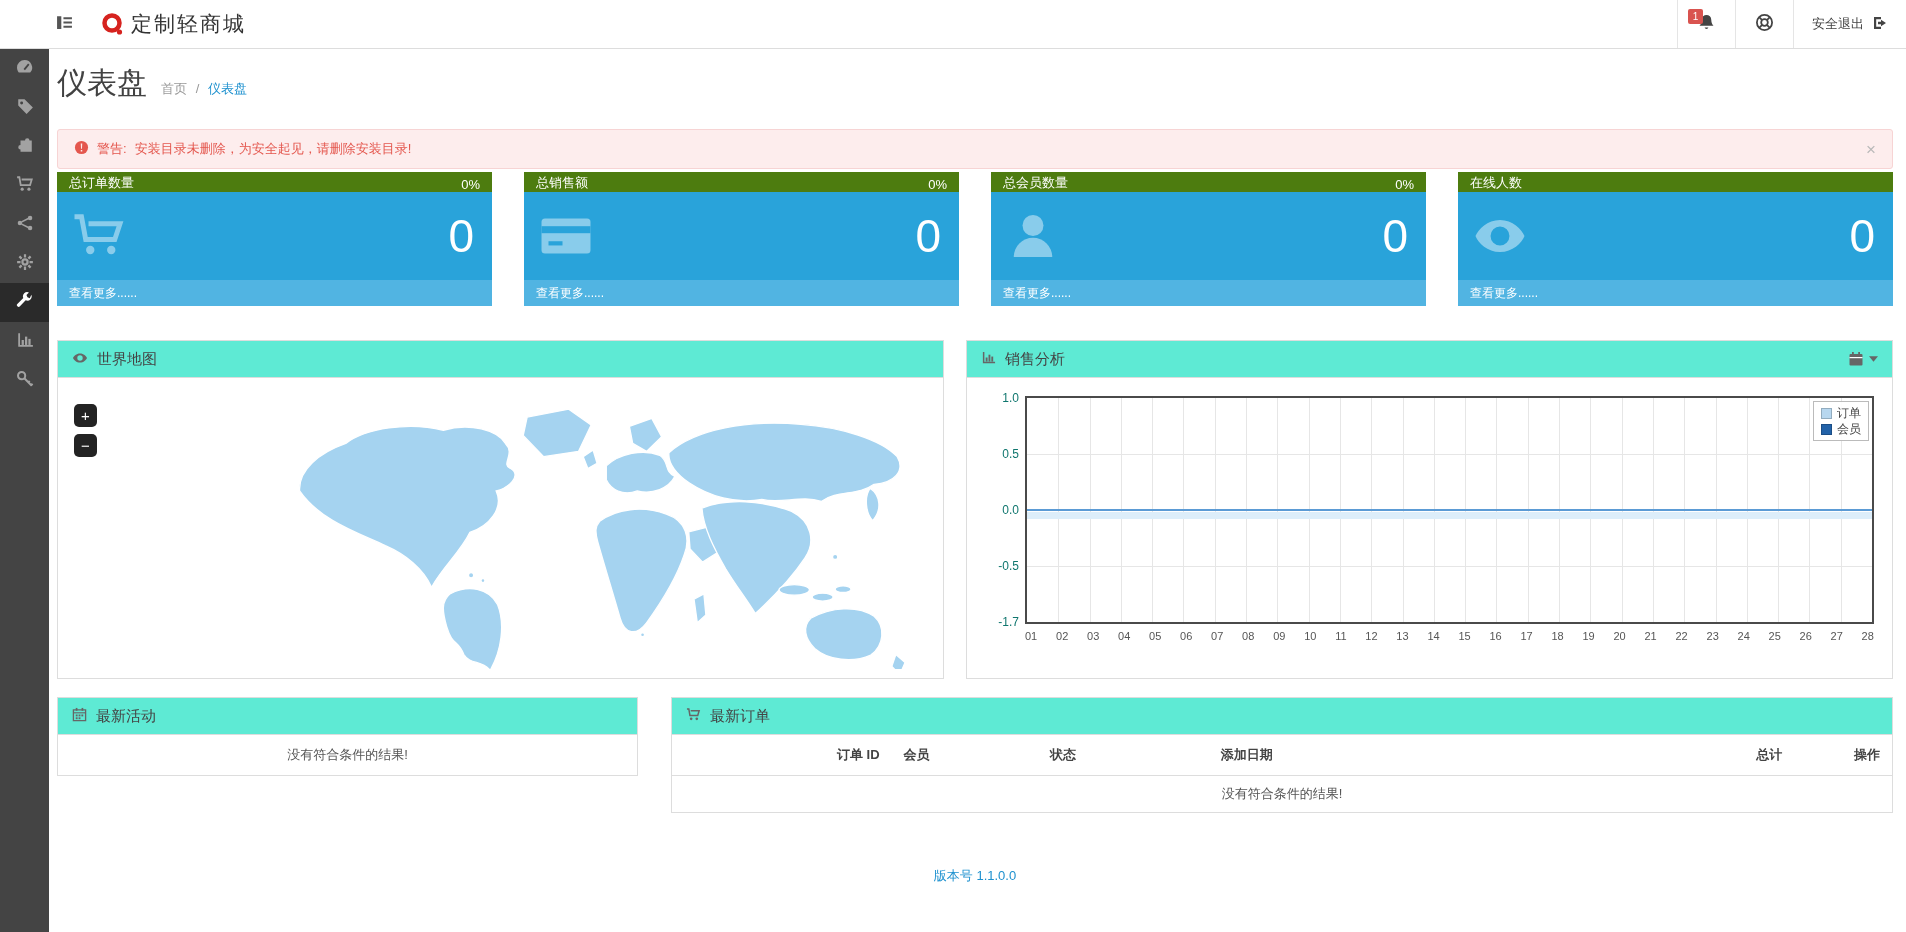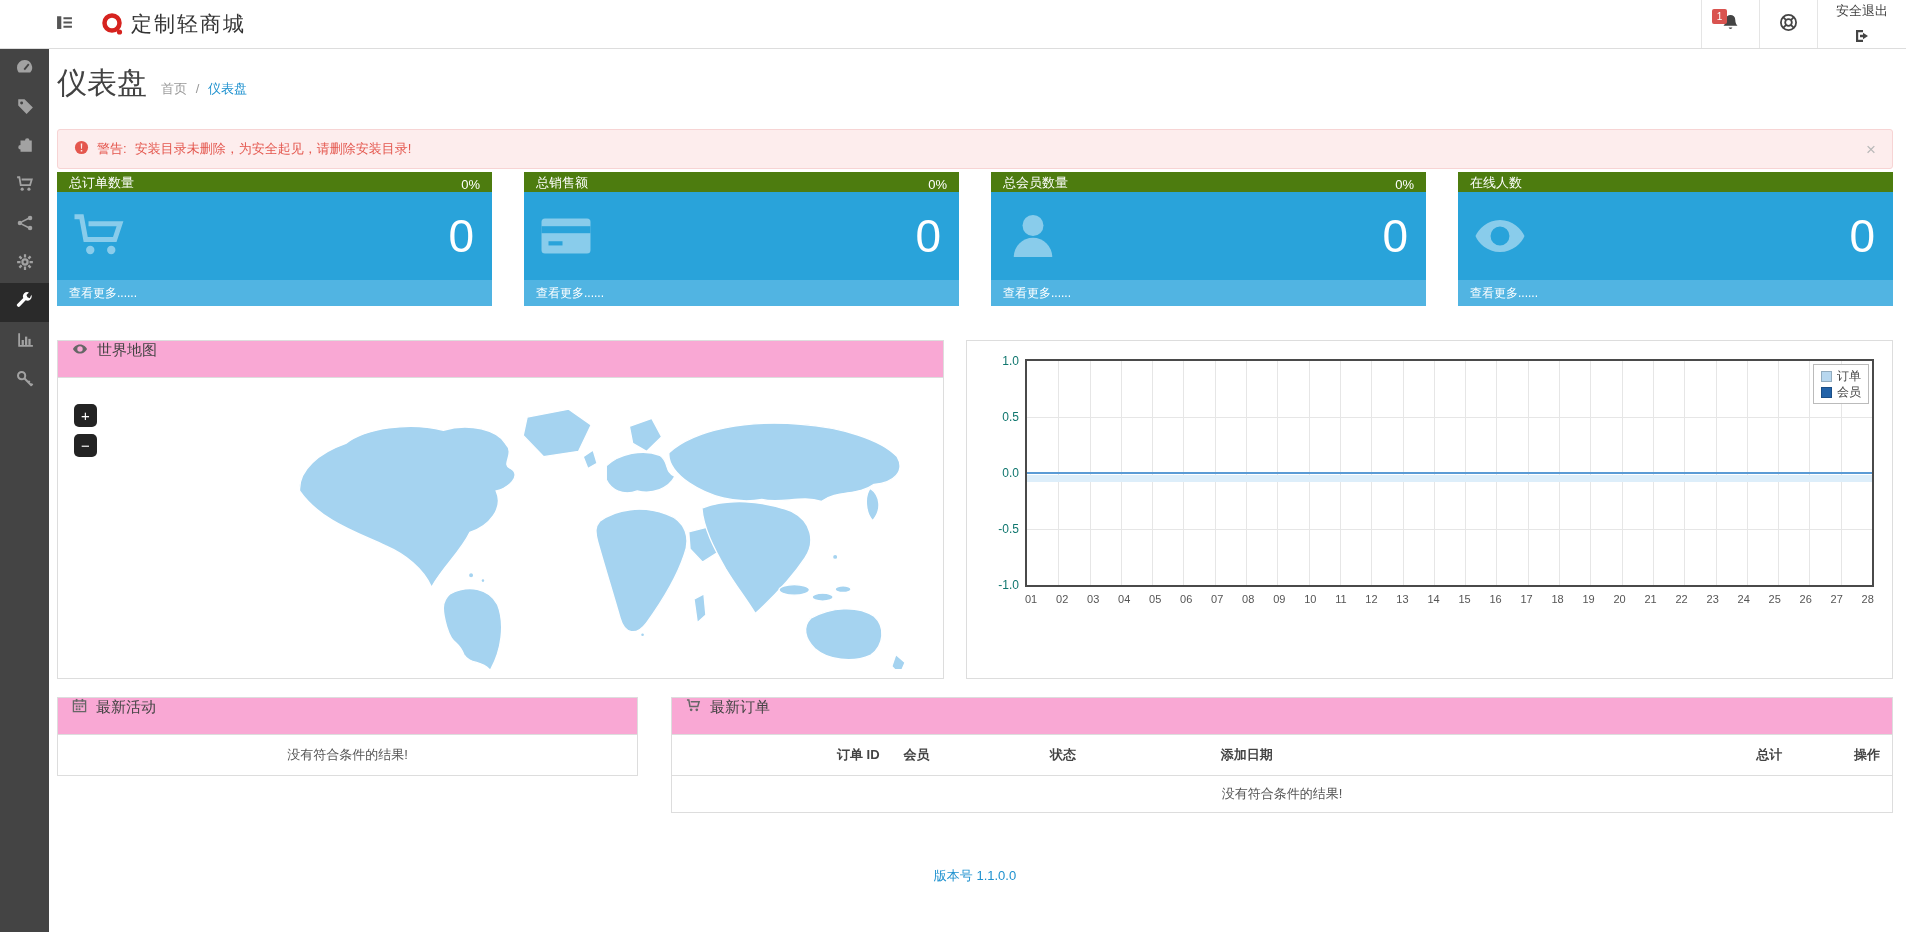--- a/index.html
+++ b/index.html
@@ -9,21 +9,21 @@
   
   .topbar { position:fixed; top:0; left:0; right:0; height:49px; background:#fff;
     border-bottom:1px solid #ddd; display:flex; align-items:stretch; z-index:20;padding-left:40px; }
   .menu-toggle { width:49px; display:flex; align-items:center; justify-content:center;
     color:#555; cursor:pointer; }
   .brand { display:flex; align-items:center; gap:6px; padding-left:12px; font-size:21px;
     color:#333; letter-spacing:2px; cursor:pointer; }
   .topbar-right { margin-left:auto; display:flex; align-items:stretch; }
   .top-cell { width:58px; display:flex; align-items:center; justify-content:center;
     border-left:1px solid #e5e5e5; color:#444; cursor:pointer; position:relative; }
-  .top-cell.logout { width:auto; padding:0 18px; gap:8px; font-size:13px;flex-direction:column; }
+  .top-cell.logout { width:auto; padding:0 18px; gap:8px; font-size:13px; }
   .badge { position:absolute; top:9px; left:10px; min-width:15px; height:15px; background:#d9534f;
     color:#fff; font-size:10px; line-height:15px; text-align:center; border-radius:2px; padding:0 2px; }
 
   
   .sidebar { position:fixed; top:49px; left:0; bottom:0; width:49px; background:#444; z-index:10; }
   .sb-item { height:39px; display:flex; align-items:center; justify-content:center;
     color:#a2a2a2; cursor:pointer; }
   .sb-item.active { background:#2a2a2a; color:#fff; }
 
   
@@ -48,22 +48,22 @@
   .tile-bd { height:88px; background:#29a3da; display:flex; align-items:center; }
   .tile-bd svg { width:56px; height:56px; margin-left:14px; color:rgba(255,255,255,.45); }
   .tile-val { margin-left:auto; margin-right:18px; font-size:46px; font-weight:300; line-height:1; }
   .tile-ft { height:26px; line-height:26px; background:#51b4e2; padding-left:12px;
     font-size:12px; cursor:pointer; }
 
   
   .row2 { display:grid; grid-template-columns:887px 1fr; gap:22px; margin-top:22px; }
   .row3 { display:grid; grid-template-columns:581px 1fr; gap:33px; margin-top:18px; align-items:start; }
   .panel { border:1px solid #ddd; background:#fff; }
-  .panel-hd { height:37px; display:flex; gap:9px; padding:0 14px;
-    background:#f9a8d4; border-bottom:1px solid #ddd; font-size:15px; color:#444; }
+  .panel-hd { height:37px; display:flex; align-items:center; gap:9px; padding:0 14px;
+    background:#5eead4; border-bottom:1px solid #ddd; font-size:15px; color:#444; }
   .panel-hd svg { color:#666; }
   .panel-hd .hd-right { margin-left:auto; display:flex; align-items:center; gap:5px;
     color:#1e91cf; cursor:pointer; }
 
   
   .map-body { position:relative; height:300px; }
   .map-zoom { position:absolute; left:16px; width:23px; height:23px; background:#232323;
     color:#fff; border:none; border-radius:5px; font-size:15px; line-height:21px; text-align:center;
     cursor:pointer; z-index:3; }
   .map-zoom.zin { top:26px; } .map-zoom.zout { top:56px; }
@@ -333,28 +333,50 @@
           <path d="M944,398 L958,410 L950,429 L938,416 Z"></path>
           <circle cx="300" cy="278" r="4"></circle>
             <circle cx="318" cy="286" r="3"></circle>
           <circle cx="560" cy="368" r="3"></circle>
             <circle cx="852" cy="250" r="4"></circle>
         </svg>
       </div>
     </div>
 
     <div class="panel">
+      <div class="panel-hd">
+        <span>
+          <svg width="15" height="15" viewBox="0 0 16 16" fill="currentColor">
+              <path d="M2 2v12h13v-1.6H3.6V2z"></path>
+              <rect x="5" y="8" width="2" height="4.4"></rect>
+              <rect x="8" y="5" width="2" height="7.4"></rect>
+              <rect x="11" y="7" width="2" height="5.4"></rect>
+            </svg>
+        </span>
+        <span>销售分析</span>
+        <span class="hd-right">
+          <svg width="16" height="16" viewBox="0 0 16 16" fill="currentColor">
+              <rect x="4" y="1" width="1.8" height="3"></rect>
+              <rect x="10.2" y="1" width="1.8" height="3"></rect>
+              <rect x="1.5" y="3" width="13" height="11.5" rx="1"></rect>
+              <rect x="1.5" y="6" width="13" height="1.2" fill="#fff"></rect>
+            </svg>
+          <svg width="9" height="6" viewBox="0 0 8 5" fill="currentColor">
+              <path d="M0 0h8L4 5z"></path>
+            </svg>
+        </span>
+      </div>
       <div class="chart-body">
         <div class="chart-wrap">
           <div class="ylabels">
               <span style="top: 0%;">1.0</span>
               <span style="top: 25%;">0.5</span>
               <span style="top: 50%;">0.0</span>
               <span style="top: 75%;">-0.5</span>
-              <span style="top: 100%;">-1.0</span>
+              <span style="top: 100%;">-1.7</span>
             </div>
           <div class="legend">
               <div class="lg-row">
                 <span class="lg-swatch" style="background: rgb(183, 215, 239);"></span>
                 <span>订单</span>
               </div>
               <div class="lg-row">
                 <span class="lg-swatch" style="background: rgb(34, 98, 168);"></span>
                 <span>会员</span>
               </div>

